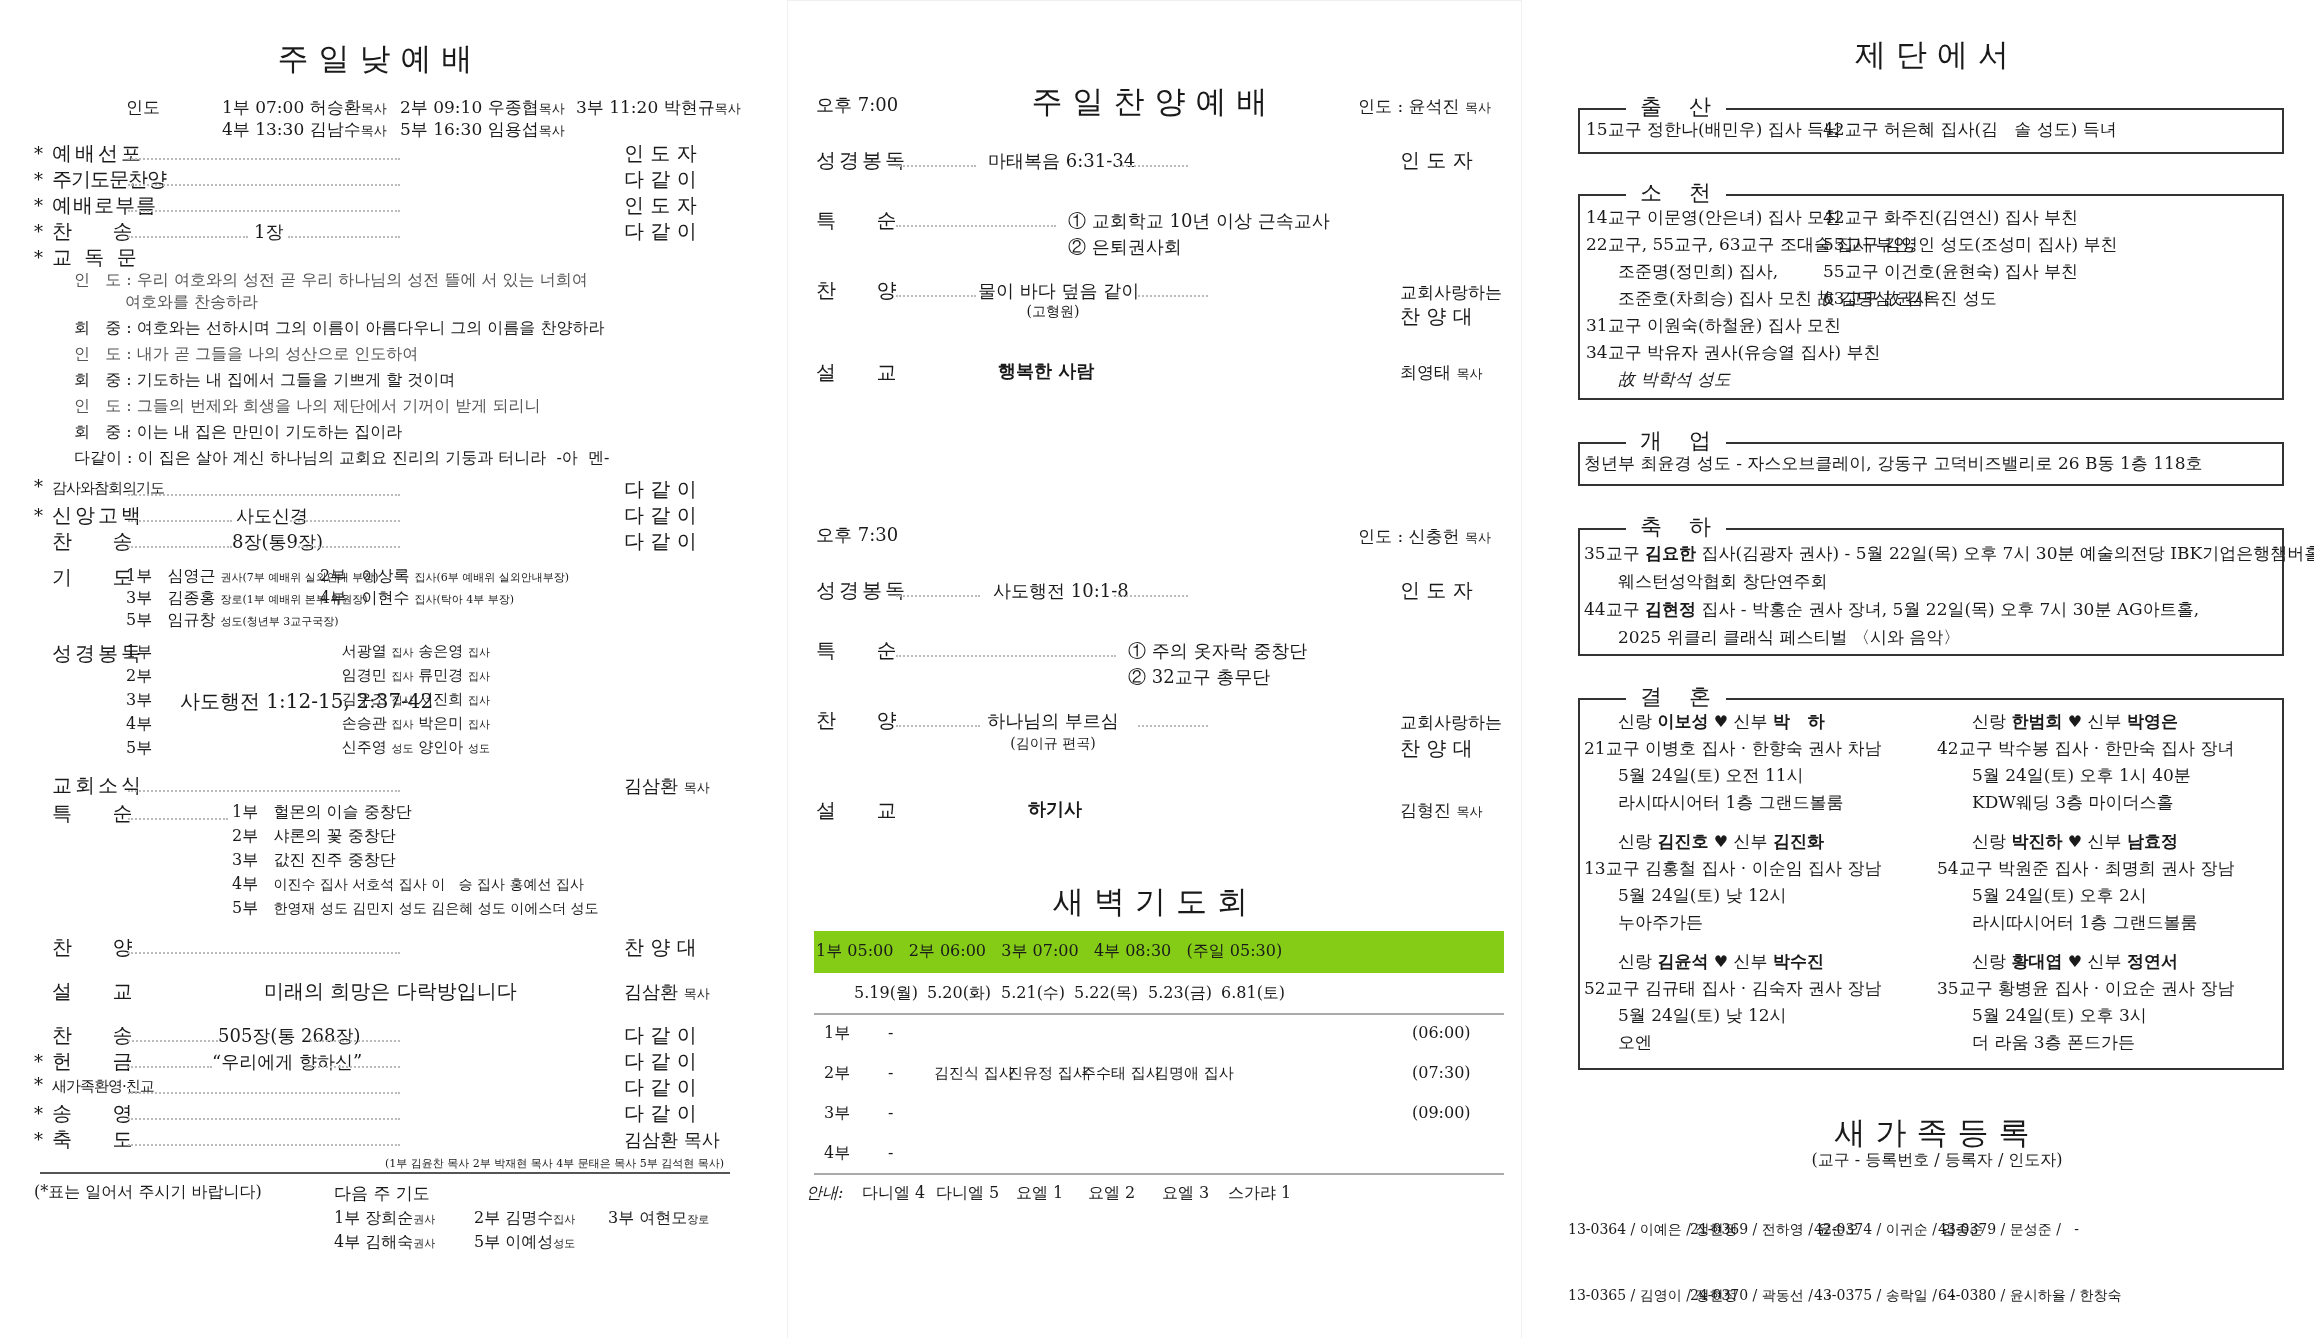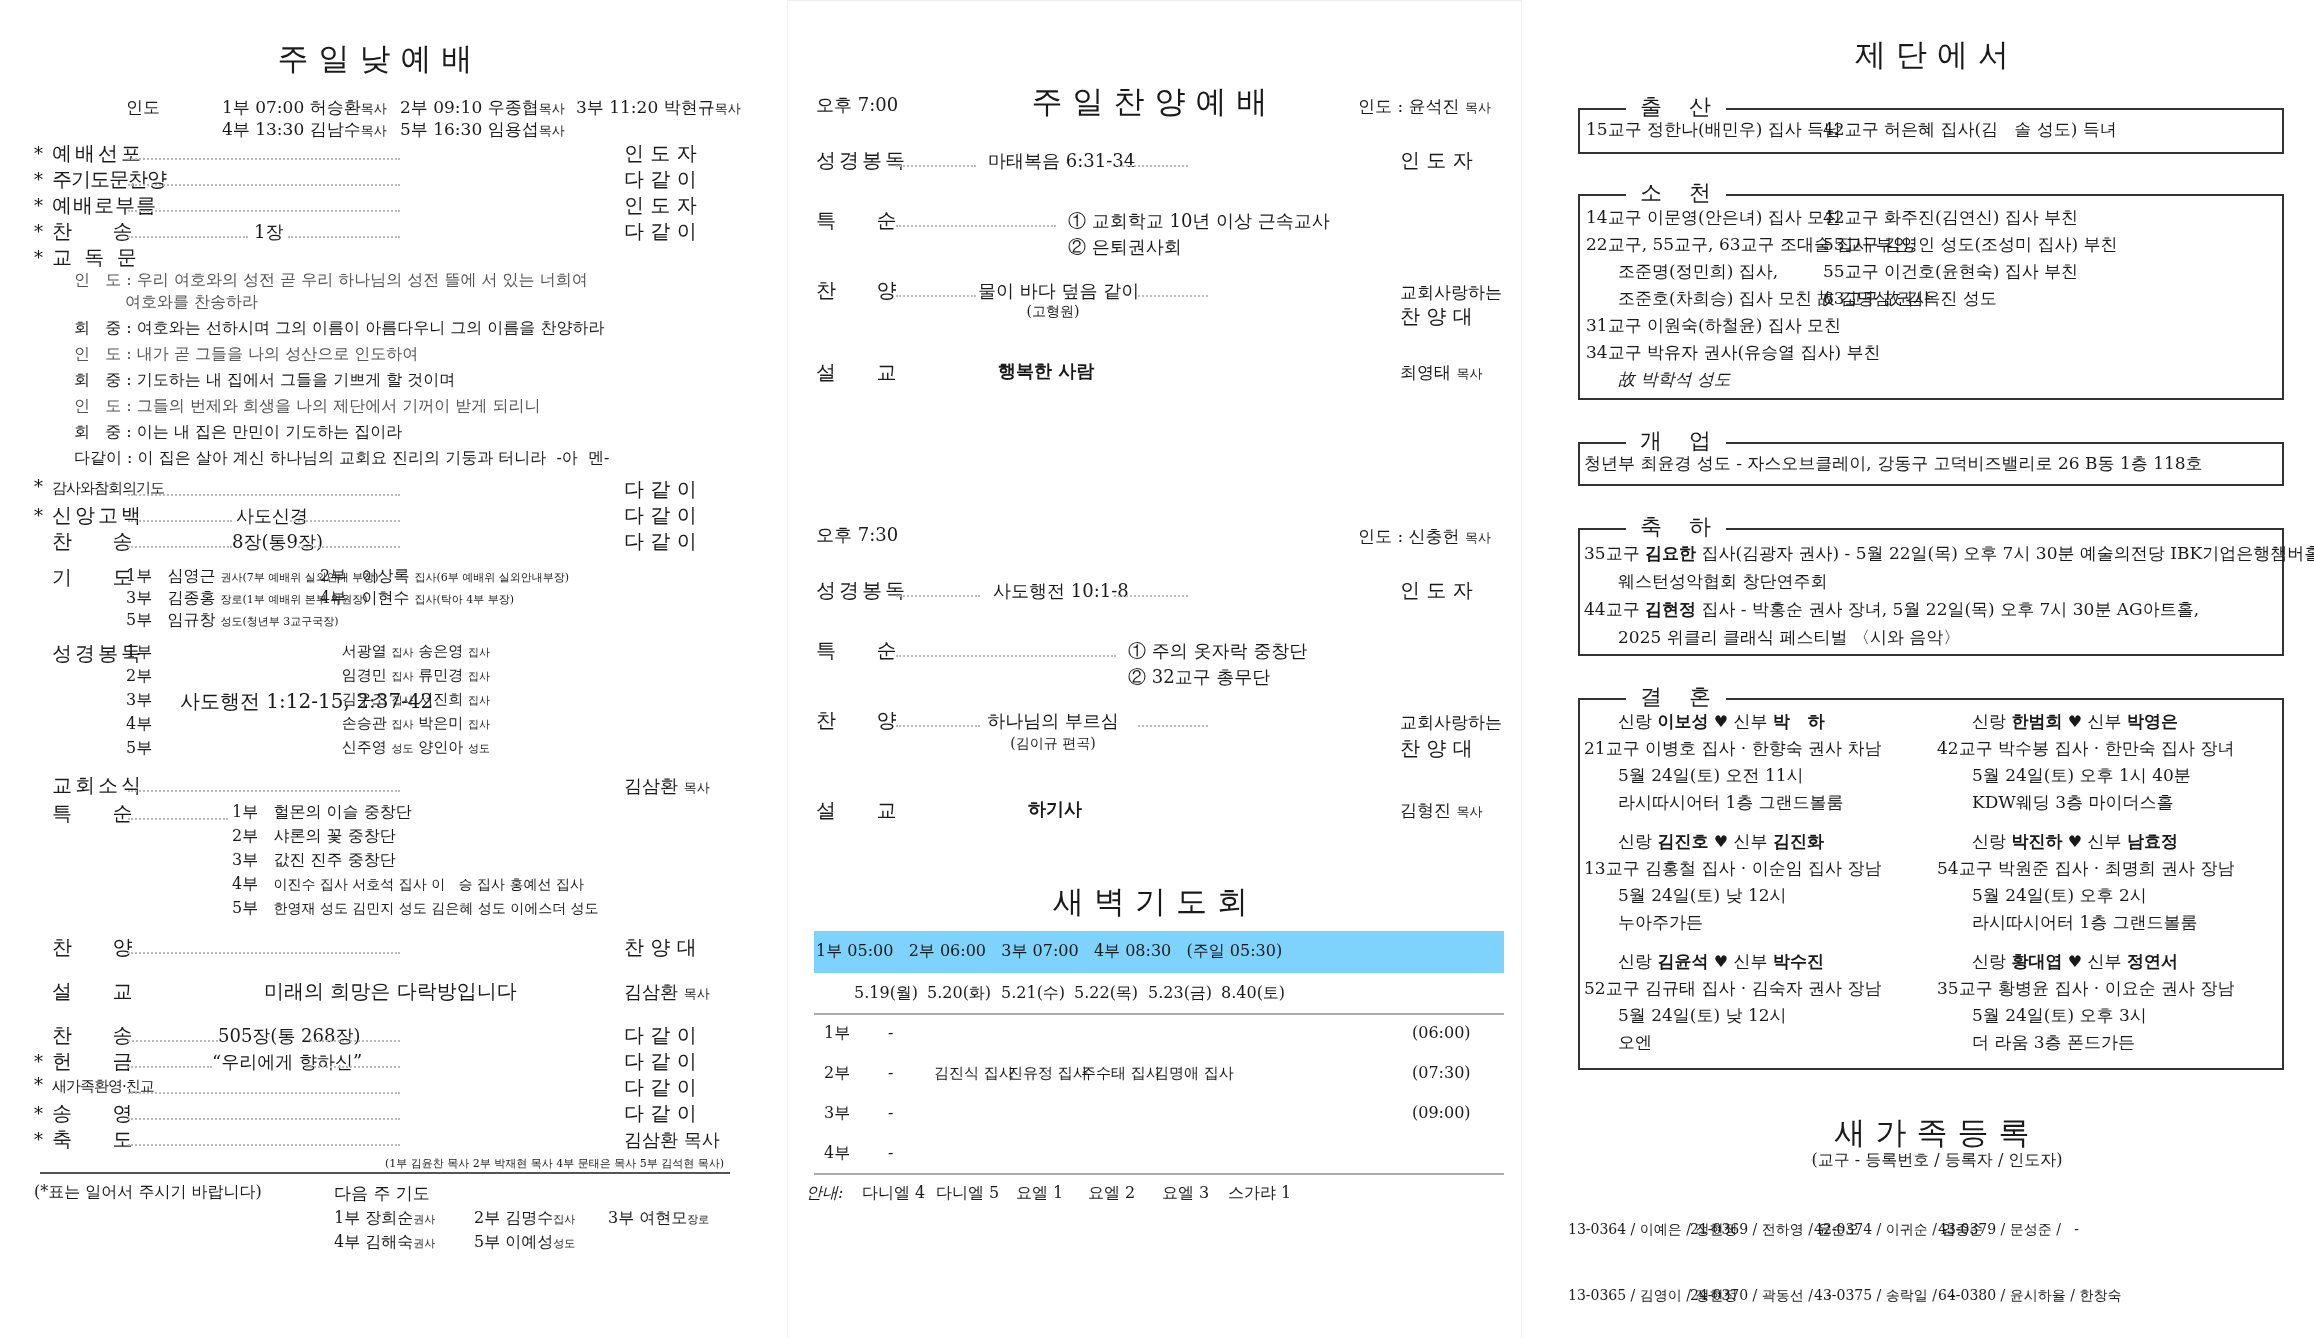--- a/index.html
+++ b/index.html
@@ -20,21 +20,21 @@
   .t16 { font-size:16px; }
   .t15 { font-size:15px; }
   .t14 { font-size:14px; }
   .t12 { font-size:11px; }
   .sm { font-size:13px; }
   .gray { color:#555; }
   .dots { position:absolute; border-bottom:2px dotted #bbb; height:0; }
   .star { display:inline-block; width:18px; font-size:18px; }
 
   
-  .dawn-head { position:absolute; left:26px; top:80px; width:690px; height:42px; background:#7dd3fc; }
+  .dawn-head { position:absolute; left:26px; top:80px; width:690px; height:42px; background:#84cc16; }
   .rule { position:absolute; height:2px; background:#aaa; }
 
   
   .box { position:absolute; left:18px; width:706px; border:2px solid #333; border-top:none; box-sizing:border-box; }
   .box-top-l { position:absolute; top:0; left:-2px; width:48px; height:0; border-top:2px solid #333; }
   .box-top-r { position:absolute; top:0; left:146px; right:-2px; height:0; border-top:2px solid #333; }
   .box-cap { position:absolute; top:-16px; left:58px; font-size:22px; letter-spacing:10px; background:#fff; padding:0 2px; }
   .box-body { position:relative; font-size:17px; }
   .bold { font-weight:bold; }
   .heart { font-size:16px; }
@@ -233,21 +233,21 @@
     <div class="dawn-head">
       <div class="abs t16" style="left:2px;top:10px;white-space:pre">1부 05:00   2부 06:00   3부 07:00   4부 08:30   (주일 05:30)</div>
     </div>
     <div class="abs t16" style="left:0;top:132px;width:735px;">
       <span class="abs" style="left:66px;">5.19(월)</span>
       <span class="abs" style="left:140px;width:0"></span>
       <span class="abs" style="left:139px;">5.20(화)</span>
       <span class="abs" style="left:213px;">5.21(수)</span>
       <span class="abs" style="left:286px;">5.22(목)</span>
       <span class="abs" style="left:360px;">5.23(금)</span>
-      <span class="abs" style="left:433px;">8.40(토)</span>
+      <span class="abs" style="left:433px;">6.81(토)</span>
     </div>
     <div class="rule" style="left:26px;width:690px;top:162px;"></div>
 
     <div>
       <span class="abs t16" style="left:36px;top:172px;">1부</span>
       <span class="abs t16" style="left:100px;top:172px;">-</span>
       <span class="abs t16" style="left:624px;top:172px;">(06:00)</span>
     </div>
     <div>
       <span class="abs t16" style="left:36px;top:212px;">2부</span>

